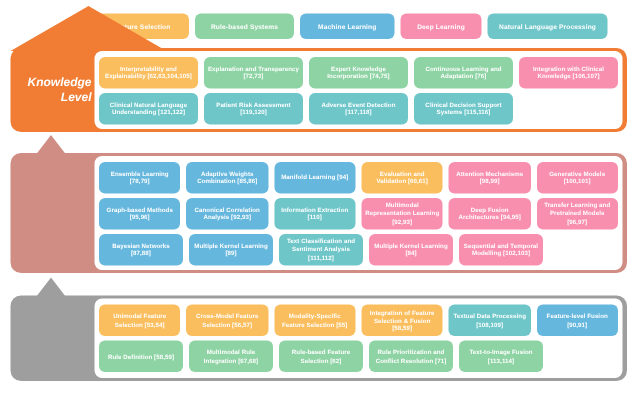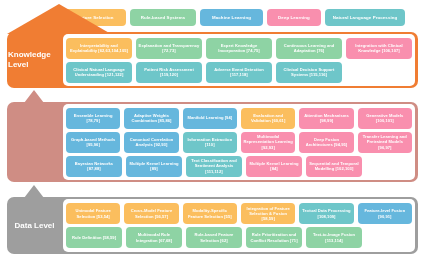--- a/index.html
+++ b/index.html
@@ -42,22 +42,22 @@
     text-align:center;color:#ffffff;font-weight:bold;
     font-size:4.1px;line-height:5.1px;letter-spacing:.05px;
     padding:1px 2px;
     word-break:break-word;
   }
 
   
   .tab{
     position:absolute;box-sizing:border-box;
     display:flex;align-items:center;justify-content:center;
-    text-align:left;color:#ffffff;font-weight:bold;
-    font-size:8px;line-height:10px;
+    text-align:right;color:#ffffff;font-weight:bold;
+    font-size:8px;line-height:10px;font-style:italic;
   }
 
   
   .tri{
     position:absolute;width:0;height:0;
     border-left:52px solid transparent;
     border-right:52px solid transparent;
   }
   .grey-tri{
     position:absolute;width:0;height:0;
@@ -122,23 +122,20 @@
       <div class="cell" style="background:#66b7dd;width:56px;height:21px;">Bayesian Networks [87,88]</div>
       <div class="cell" style="background:#66b7dd;width:56px;height:21px;">Multiple Kernel Learning [89]</div>
       <div class="cell" style="background:#6ec6c9;width:56px;height:21px;">Text Classification and Sentiment Analysis [111,112]</div>
       <div class="cell" style="background:#f98fae;width:56px;height:21px;">Multiple Kernel Learning [84]</div>
       <div class="cell" style="background:#f98fae;width:56px;height:21px;">Sequential and Temporal Modelling [102,103]</div>
     </div>
   </div>
 
   <div class="grey-tri" style="left:24px;top:185px;border-bottom:13px solid #9e9e9e;"></div>
   <div class="band" style="left:7px;top:197px;width:411px;height:57px;background:#9e9e9e;"></div>
-  <div class="tab" style="left:8px;top:197px;width:53px;height:57px;">
-    <span>Data Level</span>
-  </div>
   <div class="band-inner" style="left:63px;top:199px;width:352px;height:53px;">
     <div class="row">
       <div class="cell" style="background:#fbbe5e;width:56px;height:21px;">Unimodal Feature Selection [53,54]</div>
       <div class="cell" style="background:#fbbe5e;width:56px;height:21px;">Cross-Model Feature Selection [56,57]</div>
       <div class="cell" style="background:#fbbe5e;width:56px;height:21px;">Modality-Specific Feature Selection [55]</div>
       <div class="cell" style="background:#fbbe5e;width:56px;height:21px;">Integration of Feature Selection &amp; Fusion [58,59]</div>
       <div class="cell" style="background:#6ec6c9;width:56px;height:21px;">Textual Data Processing [108,109]</div>
       <div class="cell" style="background:#66b7dd;width:56px;height:21px;">Feature-level Fusion [90,91]</div>
     </div>
     <div class="row">

